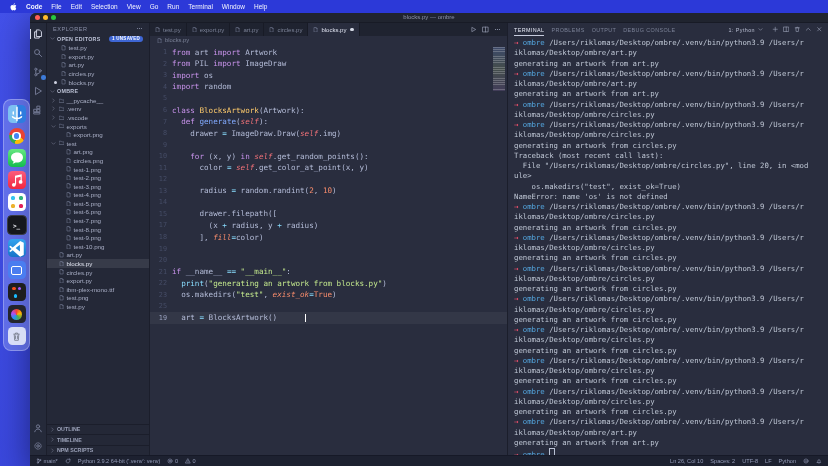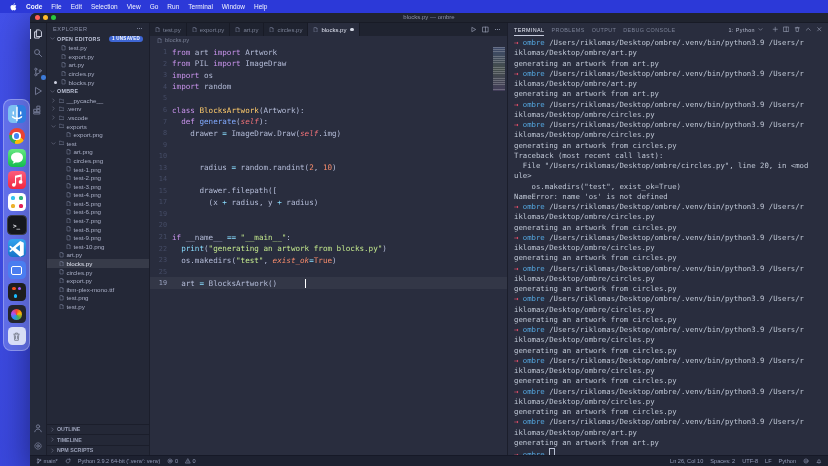--- a/index.html
+++ b/index.html
@@ -713,25 +713,28 @@
           <div class="minimap"></div>
         <div class="cl"><span class="ln">1</span><span class="lt"><span class="tk-kw">from</span><span class="tk-pl"> art </span><span class="tk-kw">import</span><span class="tk-pl"> Artwork</span></span></div>
             <div class="cl"><span class="ln">2</span><span class="lt"><span class="tk-kw">from</span><span class="tk-pl"> PIL </span><span class="tk-kw">import</span><span class="tk-pl"> ImageDraw</span></span></div>
             <div class="cl"><span class="ln">3</span><span class="lt"><span class="tk-kw">import</span><span class="tk-pl"> os</span></span></div>
             <div class="cl"><span class="ln">4</span><span class="lt"><span class="tk-kw">import</span><span class="tk-pl"> random</span></span></div>
             <div class="cl"><span class="ln">5</span><span class="lt"></span></div>
             <div class="cl"><span class="ln">6</span><span class="lt"><span class="tk-kw">class</span><span class="tk-pl"> </span><span class="tk-cls">BlocksArtwork</span><span class="tk-pl">(Artwork):</span></span></div>
             <div class="cl"><span class="ln">7</span><span class="lt"><span class="tk-pl">  </span><span class="tk-kw">def</span><span class="tk-pl"> </span><span class="tk-fn">generate</span><span class="tk-pl">(</span><span class="tk-self">self</span><span class="tk-pl">):</span></span></div>
             <div class="cl"><span class="ln">8</span><span class="lt"><span class="tk-pl">    drawer </span><span class="tk-op">=</span><span class="tk-pl"> ImageDraw.Draw(</span><span class="tk-self">self</span><span class="tk-pl">.img)</span></span></div>
             <div class="cl"><span class="ln">9</span><span class="lt"></span></div>
-            <div class="cl"><span class="ln">10</span></div>
+            <div class="cl"><span class="ln">10</span><span class="lt"><span class="tk-pl">    </span><span class="tk-kw">for</span><span class="tk-pl"> (x, y) </span><span class="tk-kw">in</span><span class="tk-pl"> </span><span class="tk-self">self</span><span class="tk-pl">.get_random_points():</span></span></div>
+            <div class="cl"><span class="ln">11</span><span class="lt"><span class="tk-pl">      color </span><span class="tk-op">=</span><span class="tk-pl"> </span><span class="tk-self">self</span><span class="tk-pl">.get_color_at_point(x, y)</span></span></div>
+            <div class="cl"><span class="ln">12</span><span class="lt"></span></div>
             <div class="cl"><span class="ln">13</span><span class="lt"><span class="tk-pl">      radius </span><span class="tk-op">=</span><span class="tk-pl"> random.randint(</span><span class="tk-num">2</span><span class="tk-pl">, </span><span class="tk-num">10</span><span class="tk-pl">)</span></span></div>
             <div class="cl"><span class="ln">14</span><span class="lt"></span></div>
             <div class="cl"><span class="ln">15</span><span class="lt"><span class="tk-pl">      drawer.filepath([</span></span></div>
             <div class="cl"><span class="ln">17</span><span class="lt"><span class="tk-pl">        (x </span><span class="tk-op">+</span><span class="tk-pl"> radius, y </span><span class="tk-op">+</span><span class="tk-pl"> radius)</span></span></div>
+            <div class="cl"><span class="ln">18</span><span class="lt"><span class="tk-pl">      ], </span><span class="tk-prm">fill</span><span class="tk-op">=</span><span class="tk-pl">color)</span></span></div>
             <div class="cl"><span class="ln">19</span><span class="lt"></span></div>
             <div class="cl"><span class="ln">20</span><span class="lt"></span></div>
             <div class="cl"><span class="ln">21</span><span class="lt"><span class="tk-kw">if</span><span class="tk-pl"> __name__ </span><span class="tk-op">==</span><span class="tk-pl"> </span><span class="tk-str">"__main__"</span><span class="tk-pl">:</span></span></div>
             <div class="cl"><span class="ln">22</span><span class="lt"><span class="tk-pl">  </span><span class="tk-bi">print</span><span class="tk-pl">(</span><span class="tk-str">"generating an artwork from blocks.py"</span><span class="tk-pl">)</span></span></div>
             <div class="cl"><span class="ln">23</span><span class="lt"><span class="tk-pl">  os.makedirs(</span><span class="tk-str">"test"</span><span class="tk-pl">, </span><span class="tk-prm">exist_ok</span><span class="tk-op">=</span><span class="tk-num">True</span><span class="tk-pl">)</span></span></div>
             <div class="cl"><span class="ln">25</span><span class="lt"></span></div>
             <div class="cl cur"><span class="ln">19</span><span class="lt"><span class="tk-pl">  art </span><span class="tk-op">=</span><span class="tk-pl"> BlocksArtwork()      </span><span class="caret"></span></span></div>
           </div>
       </div>
 

